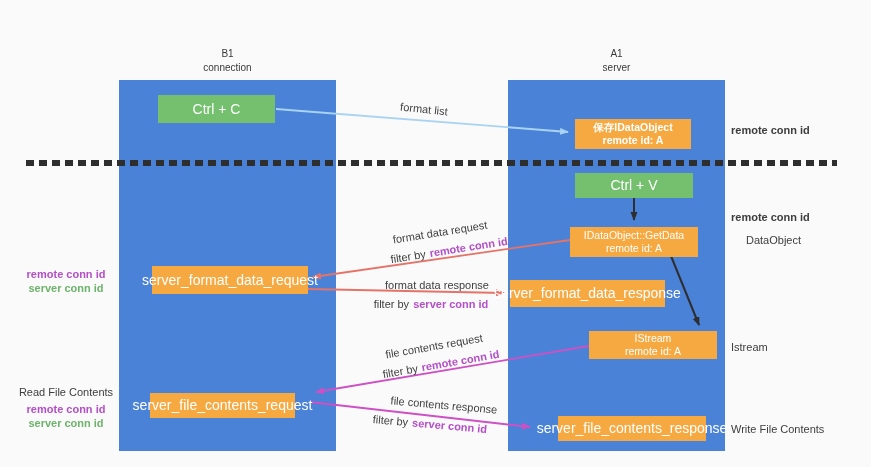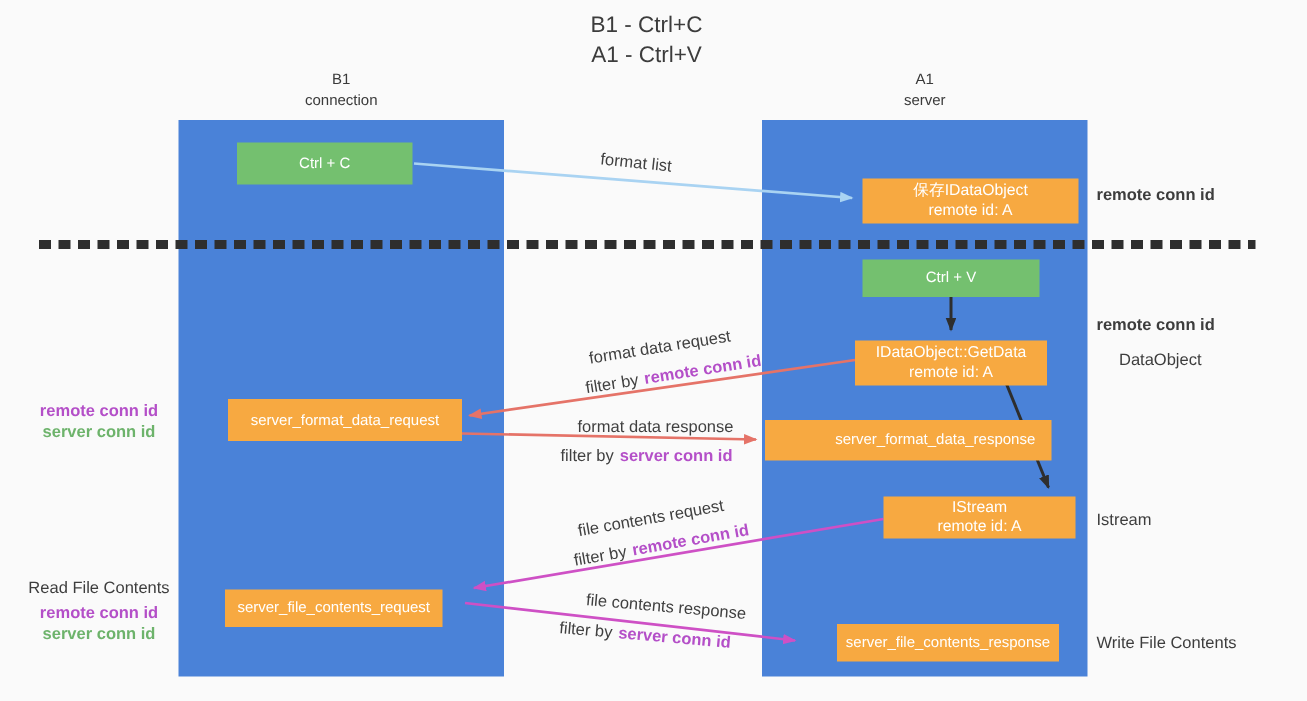--- a/index.html
+++ b/index.html
@@ -6,42 +6,38 @@
   .canvas{position:relative;width:871px;height:467px;background:#fafafa;overflow:hidden;
           font-family:"Liberation Sans",sans-serif;}
   .title{position:absolute;left:0;top:7px;width:862px;text-align:center;
          font-size:15px;color:#3c3c3c;line-height:20px;}
   .lane{position:absolute;background:#4a82d8;top:80px;width:217px;height:371px;}
   .lane-left{left:119px;}
   .lane-right{left:508px;}
   .lane-header{position:absolute;top:47px;width:217px;text-align:center;
                font-size:10px;color:#3a3a3a;line-height:14px;}
   .node{position:absolute;display:flex;flex-direction:column;align-items:center;
-        justify-content:center;color:#fff;text-align:center;font-size:10px;line-height:13px;}
+        justify-content:center;color:#fff;text-align:center;font-size:14px;line-height:13px;}
   .orange{background:#f7a941;}
   .green{background:#74c06f;}
   .two-line{font-size:10.5px;}
   .edge-label{position:absolute;font-size:11px;color:#404040;white-space:nowrap;
               transform:translate(-50%,-50%);}
   .magenta{color:#b44fc8;font-weight:bold;}
   .green-text{color:#6db36b;font-weight:bold;}
   .filter-val{margin-left:4px;}
   .annotation{position:absolute;font-size:11px;color:#3d3d3d;white-space:nowrap;}
   .ann-block{position:absolute;text-align:center;font-size:11px;line-height:14px;}
   svg.overlay{position:absolute;left:0;top:0;pointer-events:none;}
 </style>
 </head>
 <body>
 
 <div class="canvas">
 
-  <div class="title">
-    <div>B1 - Ctrl+C</div>
-    <div>A1 - Ctrl+V</div>
-  </div>
 
   <div class="lane-header" style="left:119px;">
     <div>B1</div>
     <div>connection</div>
   </div>
   <div class="lane-header" style="left:508px;">
     <div>A1</div>
     <div>server</div>
   </div>
 
@@ -70,39 +66,39 @@
     <line x1="308" y1="289" x2="504" y2="293" stroke="#e57368" stroke-width="1.8" marker-end="url(#arr-salmon)"></line>
     <line x1="671" y1="256" x2="699" y2="325" stroke="#2e2e2e" stroke-width="2" marker-end="url(#arr-black)"></line>
     <line x1="589" y1="346" x2="316" y2="392" stroke="#ce50c5" stroke-width="1.8" marker-end="url(#arr-magenta)"></line>
     <line x1="310" y1="402" x2="530" y2="427" stroke="#ce50c5" stroke-width="1.8" marker-end="url(#arr-magenta)"></line>
   </svg>
 
   <div class="node green" style="left:158px;top:95px;width:117px;height:28px;">
     <span>Ctrl + C</span>
   </div>
 
-  <div class="node orange two-line" style="left:575px;top:119px;width:144px;height:30px;">
+  <div class="node orange two-line" style="left:575px;top:119px;width:116px;height:30px;font-weight:bold;">
     <span>保存IDataObject</span>
     <span>remote id: A</span>
   </div>
 
   <div class="node green" style="left:575px;top:173px;width:118px;height:25px;">
     <span>Ctrl + V</span>
   </div>
 
   <div class="node orange two-line" style="left:570px;top:227px;width:128px;height:30px;">
     <span>IDataObject::GetData</span>
     <span>remote id: A</span>
   </div>
 
   <div class="node orange" style="left:152px;top:266px;width:156px;height:28px;">
     <span>server_format_data_request</span>
   </div>
 
-  <div class="node orange" style="left:510px;top:280px;width:155px;height:27px;padding-left:36px;">
+  <div class="node orange" style="left:510px;top:280px;width:155px;height:27px;">
     <span>server_format_data_response</span>
   </div>
 
   <div class="node orange two-line" style="left:589px;top:331px;width:128px;height:28px;">
     <span>IStream</span>
     <span>remote id: A</span>
   </div>
 
   <div class="node orange" style="left:150px;top:393px;width:145px;height:25px;">
     <span>server_file_contents_request</span>

